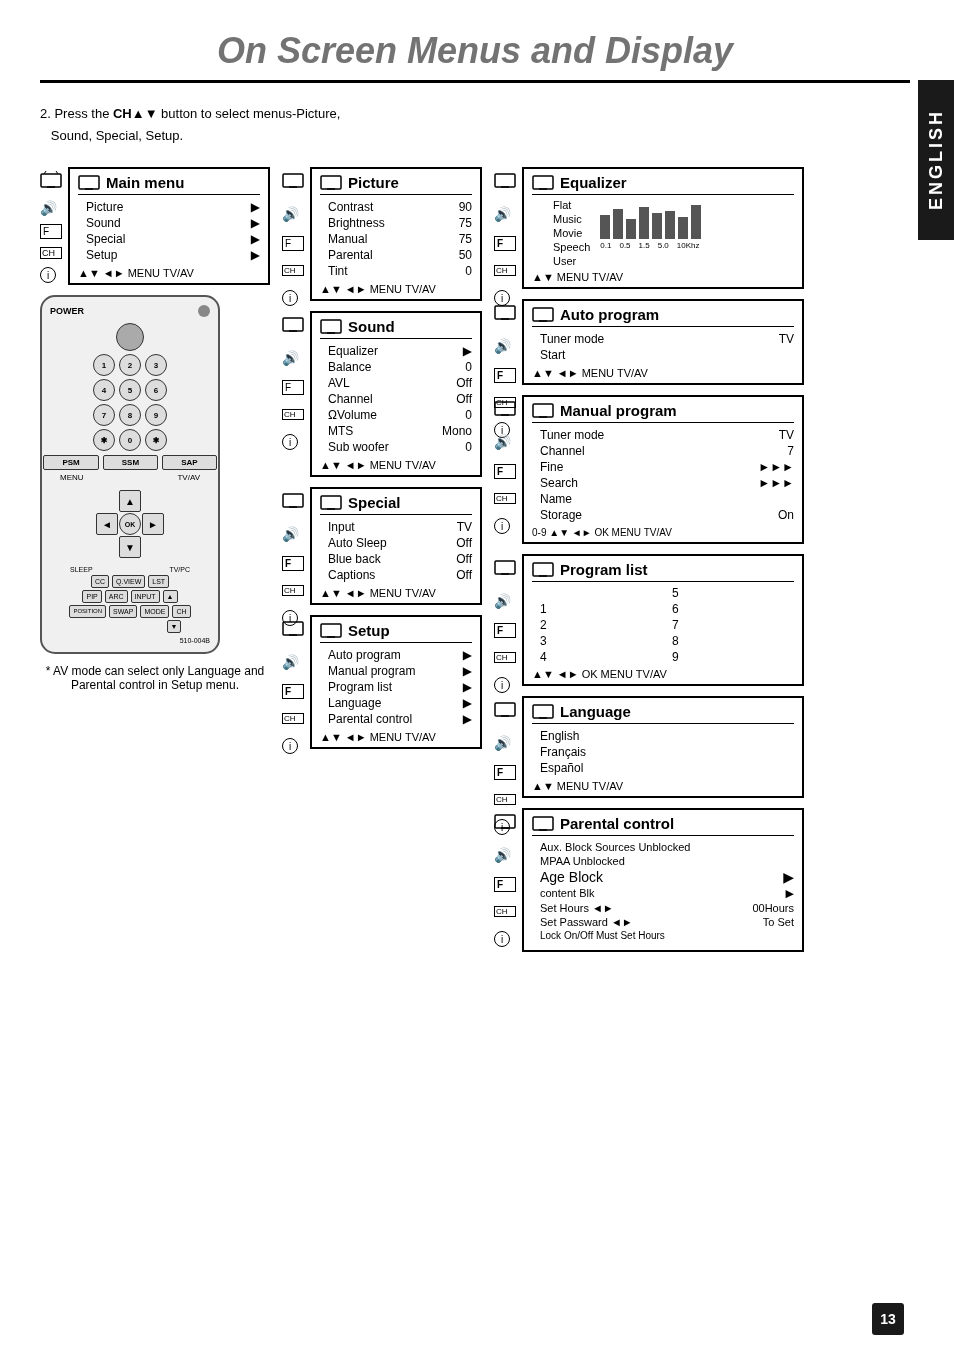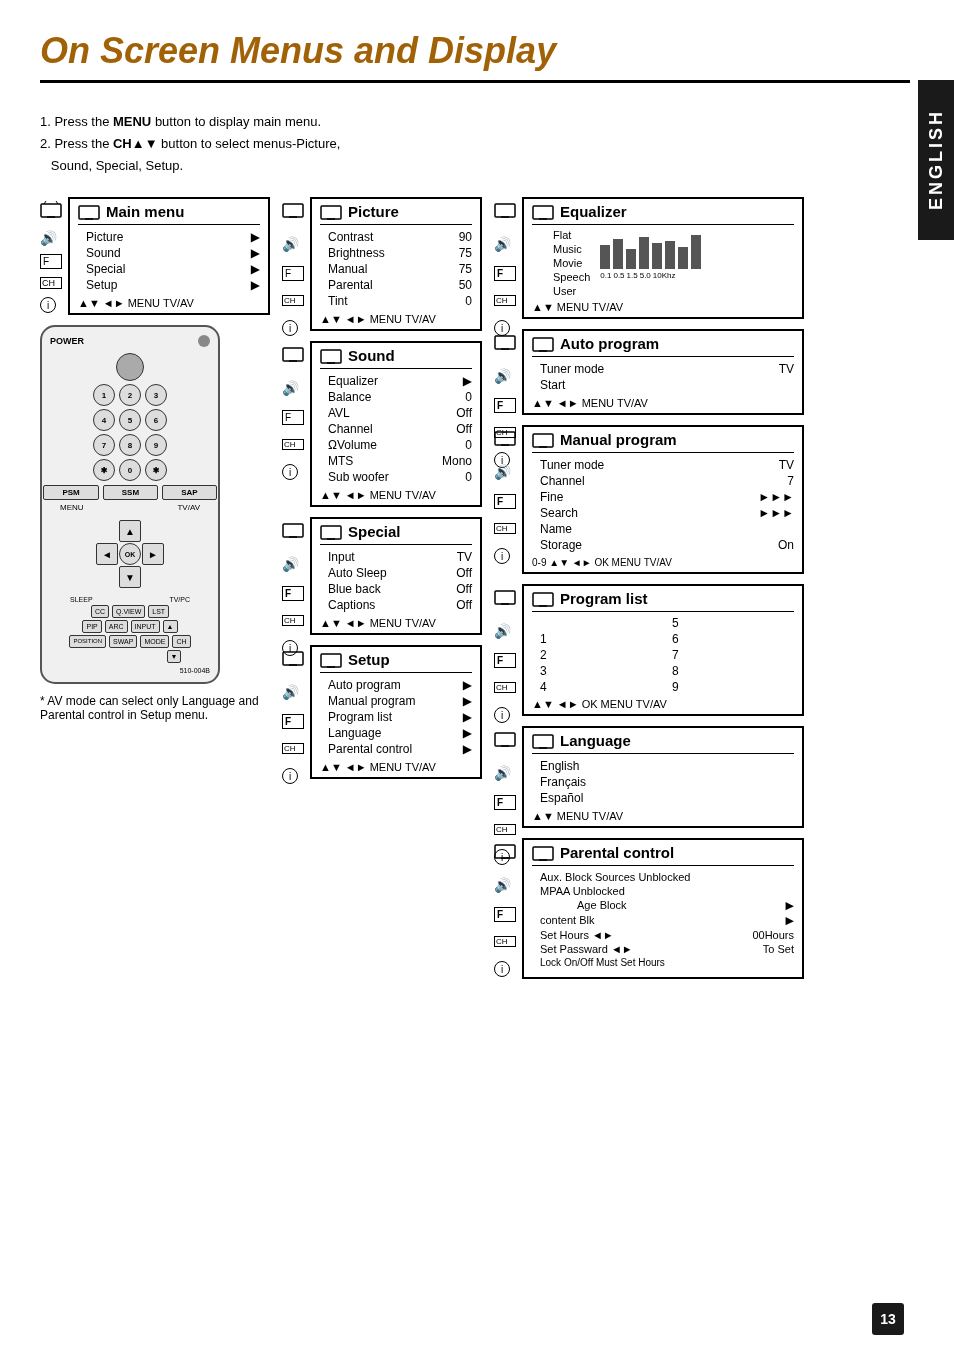--- a/index.html
+++ b/index.html
@@ -57,25 +57,26 @@
       position: absolute;
       left: 40px;
       top: 30px;
       width: 870px;
     }
 
     
     .page-title {
       font-size: 36px;
       font-weight: bold;
-      color: #a16207;
+      color: #737373;
       border-bottom: 3px solid #000;
       padding-bottom: 8px;
-      margin-bottom: 28px;
+      margin-bottom: 20px;
       font-style: italic;
+      text-align: center;
     }
 
     
     .instructions {
       font-size: 13px;
       line-height: 1.7;
       margin-bottom: 20px;
       width: 420px;
     }
 
@@ -83,21 +84,21 @@
     .menu-box {
       border: 2px solid #000;
       margin-bottom: 8px;
       padding: 4px 8px;
       position: relative;
       font-size: 12px;
     }
 
     .menu-box .menu-header {
       display: flex;
-      align-items: flex-start;
+      align-items: center;
       gap: 6px;
       margin-bottom: 4px;
       border-bottom: 1px solid #000;
       padding-bottom: 3px;
     }
 
     .menu-box .menu-title {
       font-size: 15px;
       font-weight: bold;
     }
@@ -227,38 +228,38 @@
       border: 1px solid #333;
       background: #ddd;
       font-size: 7px;
       cursor: pointer;
       border-radius: 2px;
     }
 
     .footnote {
       font-size: 12px;
       margin-top: 8px;
+      text-align: center;
     }
 
   </style>
 </head>
 <body>
 
 <div class="english-tab">
   <span>ENGLISH</span>
 </div>
 
 <div class="page-number">13</div>
 
 <div class="main-content">
 
   <h1 class="page-title">On Screen Menus and Display</h1>
 
   <div class="instructions">
-    <div>1. Press the <strong>MENU</strong> button to display main menu.</div>
     <div>2. Press the <strong>CH▲▼</strong> button to select menus-Picture,<br>&nbsp;&nbsp;&nbsp;Sound, Special, Setup.</div>
   </div>
 
   <div style="display:flex; gap:12px;">
 
     <div style="width:230px; flex-shrink:0;">
 
       <div style="position:relative; margin-left:28px; margin-bottom:10px;">
         <div style="position:absolute; left:-28px; top:4px; display:flex; flex-direction:column; gap:8px;">
           <div><svg width="22" height="18" viewBox="0 0 22 18">
@@ -616,21 +617,21 @@
               <div style="display:flex; gap:3px; align-items:flex-end; height:40px;">
                 <div style="width:10px; height:60%; background:#555;"></div>
                 <div style="width:10px; height:75%; background:#555;"></div>
                 <div style="width:10px; height:50%; background:#555;"></div>
                 <div style="width:10px; height:80%; background:#555;"></div>
                 <div style="width:10px; height:65%; background:#555;"></div>
                 <div style="width:10px; height:70%; background:#555;"></div>
                 <div style="width:10px; height:55%; background:#555;"></div>
                 <div style="width:10px; height:85%; background:#555;"></div>
               </div>
-              <div style="display:flex; gap:2px; font-size:8px; margin-top:2px;">
+              <div style="display:flex; gap:8px; font-size:8px; margin-top:2px;">
                 <span>0.1</span>
                 <span>0.5</span>
                 <span>1.5</span>
                 <span>5.0</span>
                 <span>10Khz</span>
               </div>
             </div>
           </div>
           <div class="menu-footer">
             <span style="font-size:11px;">▲▼   MENU TV/AV</span>
@@ -809,21 +810,21 @@
                 <line x1="7" y1="16" x2="15" y2="16" stroke="#000" stroke-width="1.5"></line>
               </svg>
             <span class="menu-title">Parental control</span>
           </div>
           <div class="menu-row" style="font-size:11px;">
               <span>Aux. Block Sources Unblocked</span>
             </div>
           <div class="menu-row" style="font-size:11px;">
               <span>MPAA Unblocked</span>
             </div>
-          <div class="menu-row" style="font-size:11px;margin-left:37px;">
+          <div class="menu-row" style="font-size:14px;">
               <span>Age Block</span>
               <span>▶</span>
             </div>
           <div class="menu-row" style="font-size:11px;">
               <span>content  Blk</span>
               <span>▶</span>
             </div>
           <div class="menu-row" style="font-size:11px;">
               <span>Set Hours ◄►</span>
               <span>00Hours</span>

